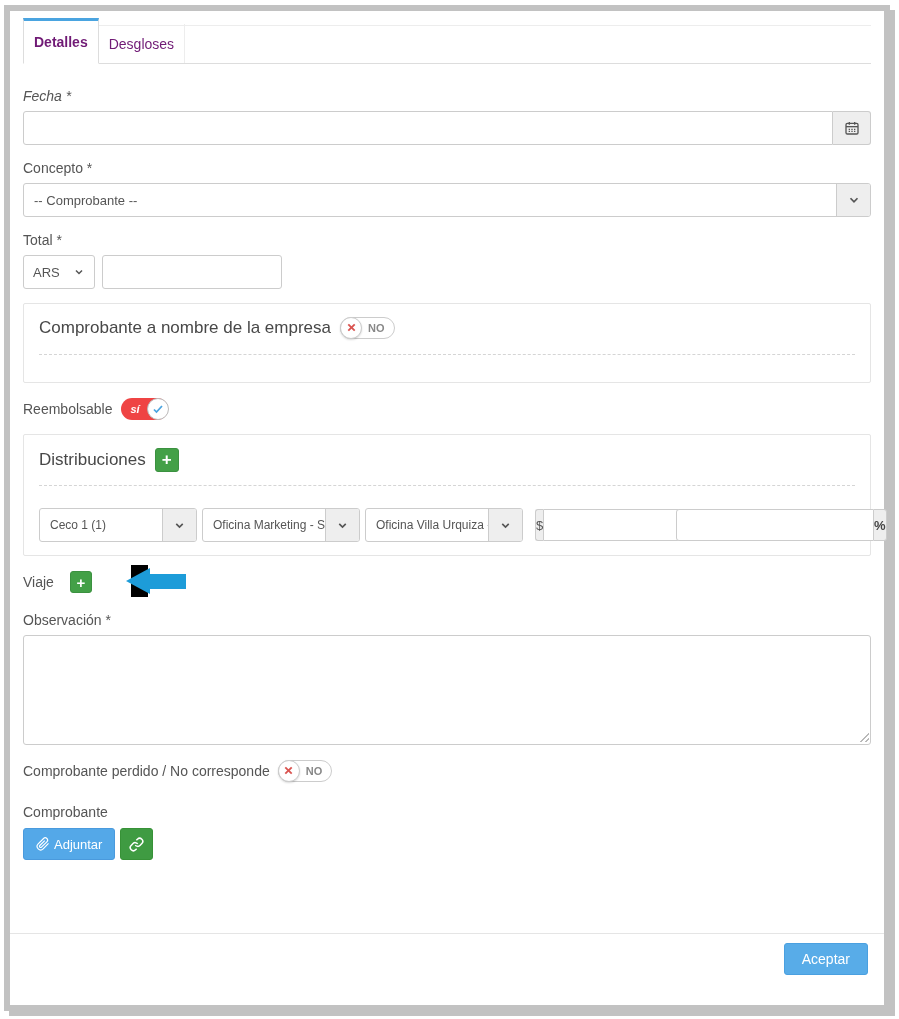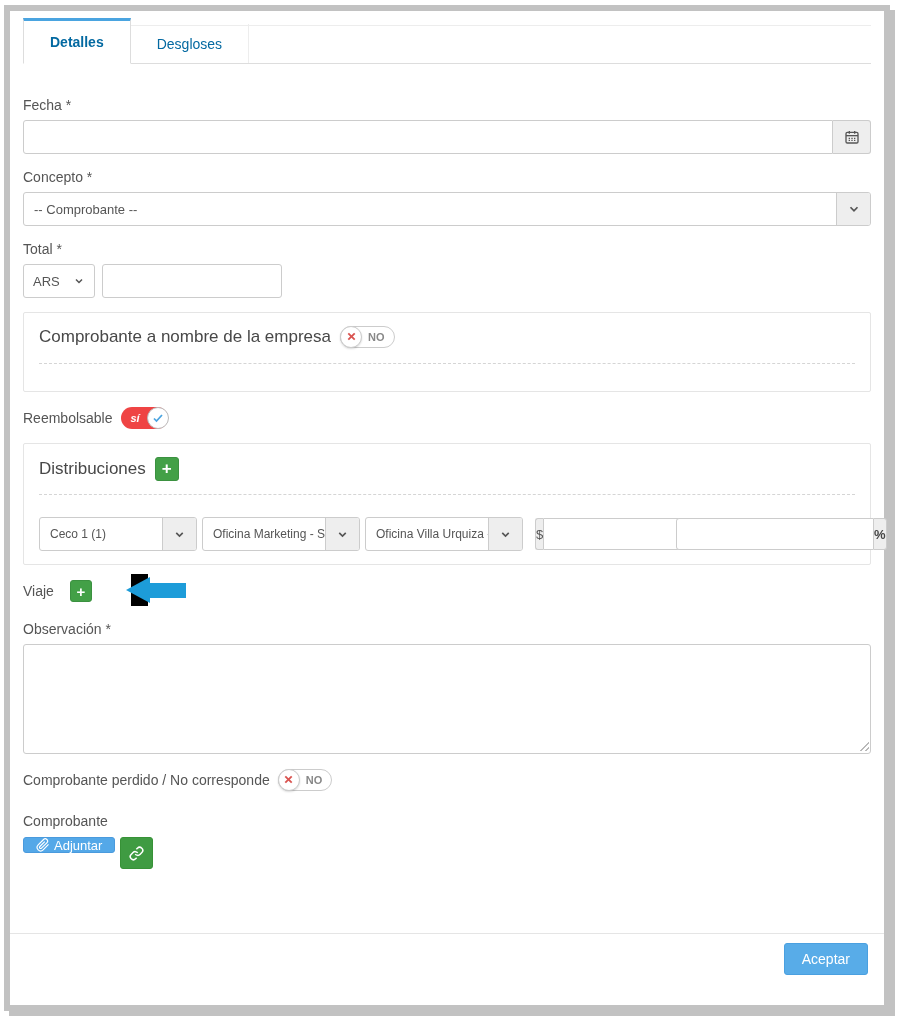--- a/index.html
+++ b/index.html
@@ -8,30 +8,30 @@
   .modal {
     position:absolute; left:4px; top:5px; width:886px; height:1006px;
     background:#fff; border:6px solid #c2c2c2; box-shadow:5px 5px 0 #c2c2c2;
     display:flex; flex-direction:column;
   }
   
   .tabs { display:flex; align-items:flex-end; height:46px; margin:7px 13px 0;
     border-bottom:1px solid #ddd; position:relative; }
   .tabs::before { content:""; position:absolute; top:7px; left:0; right:0;
     border-top:1px solid #ededed; }
-  .tab { display:flex; align-items:center; padding:0 26px; font-size:14px;
-    color:#0369a1; cursor:pointer; position:relative; }
+  .tab { display:flex; align-items:center; padding:0 10px; font-size:14px;
+    color:#701a75; cursor:pointer; position:relative; }
   .tab.active { height:46px; background:#fff; font-weight:bold;
     border:1px solid #ddd; border-bottom:1px solid #fff; margin-bottom:-1px;
     border-top:3px solid #4aa4e0; z-index:2; }
   .tab.inactive { height:39px; border-right:1px solid #ededed; }
   
   .content { flex:1; padding:0 13px; }
   .lbl { font-size:14px; color:#555; margin:15px 0 7px; }
-  .lbl.first { margin-top:33px; }
+  .lbl.first { margin-top:24px;font-style:italic; }
   .ctrl, .fselect, .igroup input, textarea {
     border:1px solid #ccc; border-radius:3px; background:#fff; font-size:13px;
     color:#555; font-family:"Liberation Sans", sans-serif; }
   .igroup { display:flex; width:100%; }
   .igroup input { flex:1; height:34px; padding:0 10px; border-radius:3px 0 0 3px; outline:none; }
   .addon { width:38px; height:34px; background:#eee; border:1px solid #ccc;
     border-left:none; border-radius:0 3px 3px 0; display:flex; align-items:center;
     justify-content:center; }
   .fselect { display:flex; height:34px; width:100%; align-items:stretch; cursor:pointer; }
   .fselect .txt { flex:1; display:flex; align-items:center; padding:0 10px;
@@ -98,21 +98,21 @@
   .native-sel { width:100%; height:33px; display:flex; align-items:center;
     justify-content:space-between; padding:0 12px; cursor:pointer; }
   textarea { width:100%; height:110px; resize:none; padding:8px 10px; outline:none;
     position:relative; display:block; }
   .ta-wrap { position:relative; }
   .ta-wrap::after { content:""; position:absolute; right:2px; bottom:3px; width:11px;
     height:11px; background:repeating-linear-gradient(135deg, transparent 0 2px,
     #b9b9b9 2px 3.5px); clip-path:polygon(100% 0, 100% 100%, 0 100%); }
   
   .attach-row { display:flex; gap:5px; margin-top:8px; }
-  .btn-attach { height:16px; padding:0 12px; background:#54a8e8; border:1px solid #4a9add;
+  .btn-attach { height:32px; padding:0 12px; background:#54a8e8; border:1px solid #4a9add;
     border-radius:3px; color:#fff; font-size:13px; display:inline-flex; align-items:center;
     gap:4px; cursor:pointer; font-family:"Liberation Sans", sans-serif; }
   .btn-link { width:33px; height:32px; background:#3f9b42; border:1px solid #379237;
     border-radius:3px; display:inline-flex; align-items:center; justify-content:center;
     cursor:pointer; }
   
   .footer { border-top:1px solid #e5e5e5; height:72px; display:flex;
     align-items:flex-start; justify-content:flex-end; padding:9px 16px 16px; }
   .btn-accept { background:#58ace8; border:1px solid #4aa0e0; border-radius:3px;
     color:#fff; font-size:14px; padding:7px 17px; cursor:pointer;

